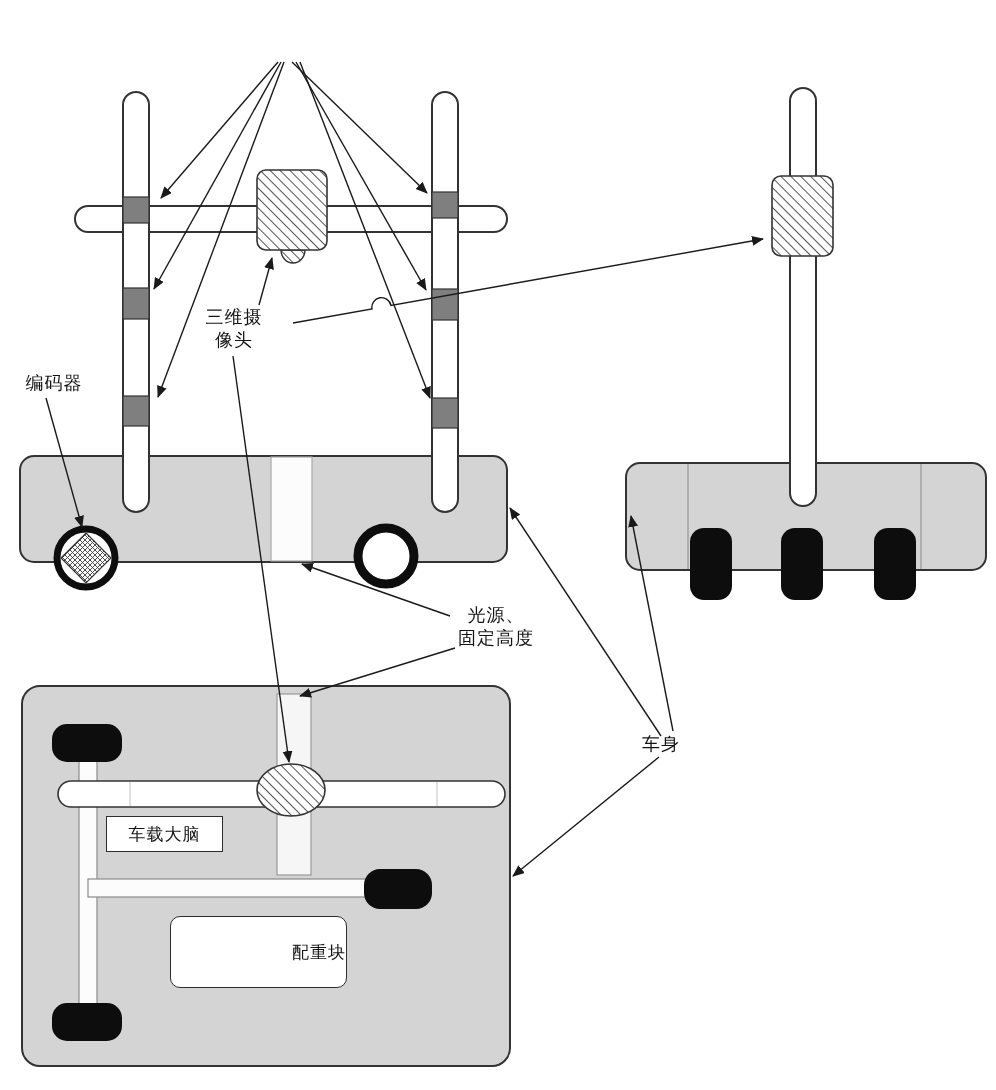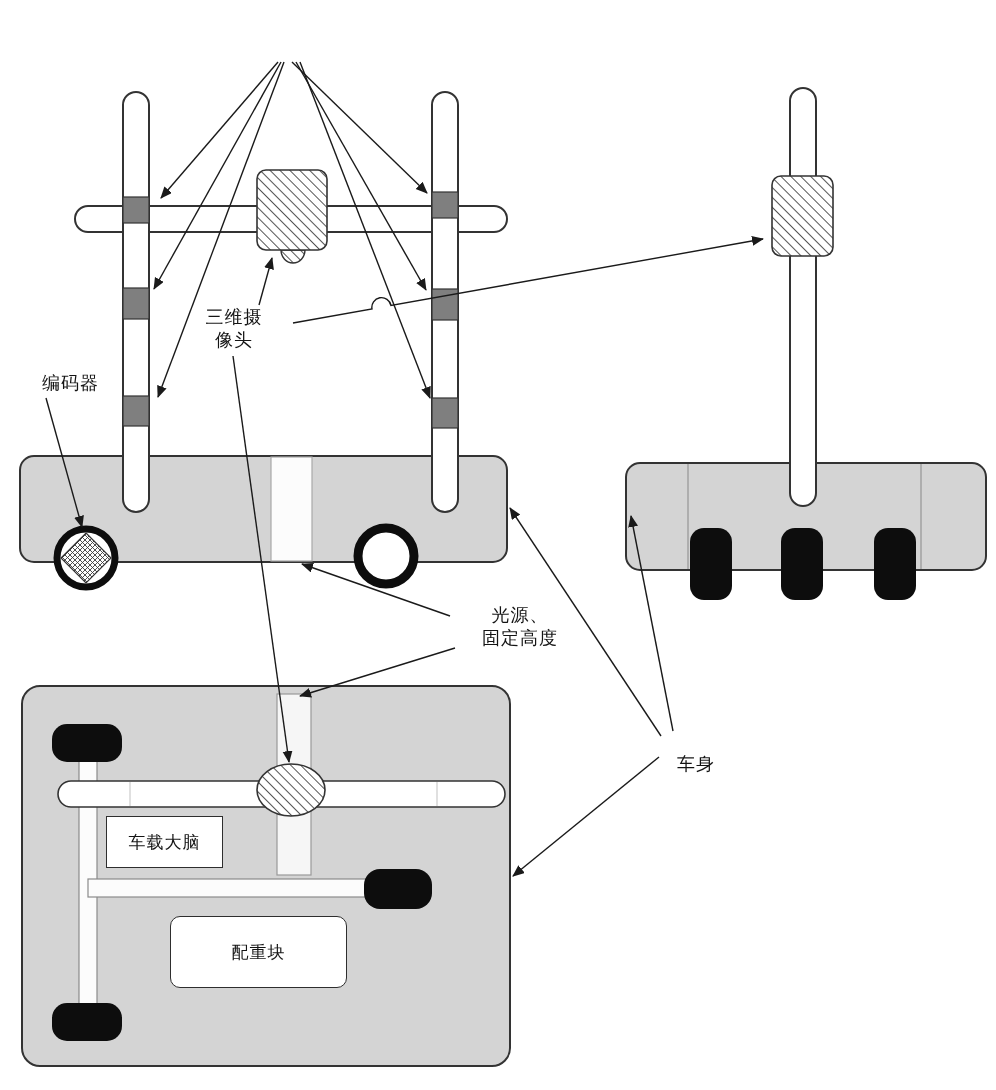--- a/index.html
+++ b/index.html
@@ -4,27 +4,27 @@
 <style>
   * { margin:0; padding:0; box-sizing:border-box; }
   html,body { background:#ffffff; }
   body { font-family:"Liberation Sans","DejaVu Sans",sans-serif; }
   .stage { position:relative; width:996px; height:1090px; background:#ffffff; overflow:hidden; }
   .stage > svg { position:absolute; left:0; top:0; }
   .lbl {
     position:absolute; color:#141414; font-size:18px; line-height:23px;
     text-align:center; white-space:nowrap; letter-spacing:1px;
   }
-  .lbl.left { text-align:right; }
+  .lbl.left { text-align:center; }
   .box {
     position:absolute; display:flex; align-items:center; justify-content:center;
     background:#ffffff; border:1.6px solid #2e2e2e; color:#141414; font-size:17px;
     letter-spacing:1px;
   }
-  .box.rounded { border-radius:10px; }
+  .box.rounded { border-radius:10px;justify-content:flex-end; }
 </style>
 </head>
 <body>
 
 <div class="stage">
 
   <svg width="996" height="1090" viewBox="0 0 996 1090">
     <defs>
       <marker id="arrow" markerWidth="13" markerHeight="11" refX="11" refY="5" orient="auto" markerUnits="userSpaceOnUse">
         <path d="M0,0 L12,5 L0,10 z" fill="#1a1a1a"></path>
@@ -116,30 +116,30 @@
 
   <div class="lbl left" style="left:9px; top:372px; width:90px;">
     <span>编码器</span>
   </div>
 
   <div class="lbl" style="left:188px; top:306px; width:92px;">
     <span>三维摄</span><br>
     <span>像头</span>
   </div>
 
-  <div class="lbl" style="left:459px; top:604px; width:122px;">
+  <div class="lbl" style="left:435px; top:604px; width:122px;">
     <span>光源、</span><br>
     <span>固定高度</span>
   </div>
 
-  <div class="lbl left" style="left:655px; top:733px; width:60px;margin-top:20px;">
+  <div class="lbl left" style="left:631px; top:733px; width:60px;">
     <span>车身</span>
   </div>
 
-  <div class="box" style="left:106px; top:816px; width:117px; height:52px;">
+  <div class="box" style="left:106px; top:816px; width:117px; height:36px;">
     <span>车载大脑</span>
   </div>
 
   <div class="box rounded" style="left:170px; top:916px; width:177px; height:72px;">
     <span>配重块</span>
   </div>
 
 </div>
 
 </body></html>

